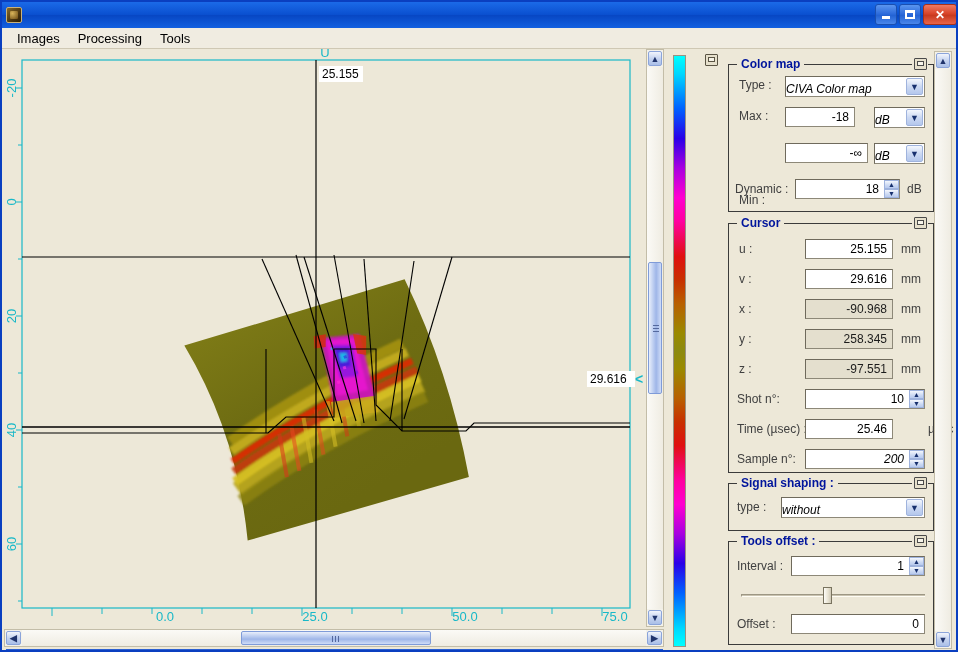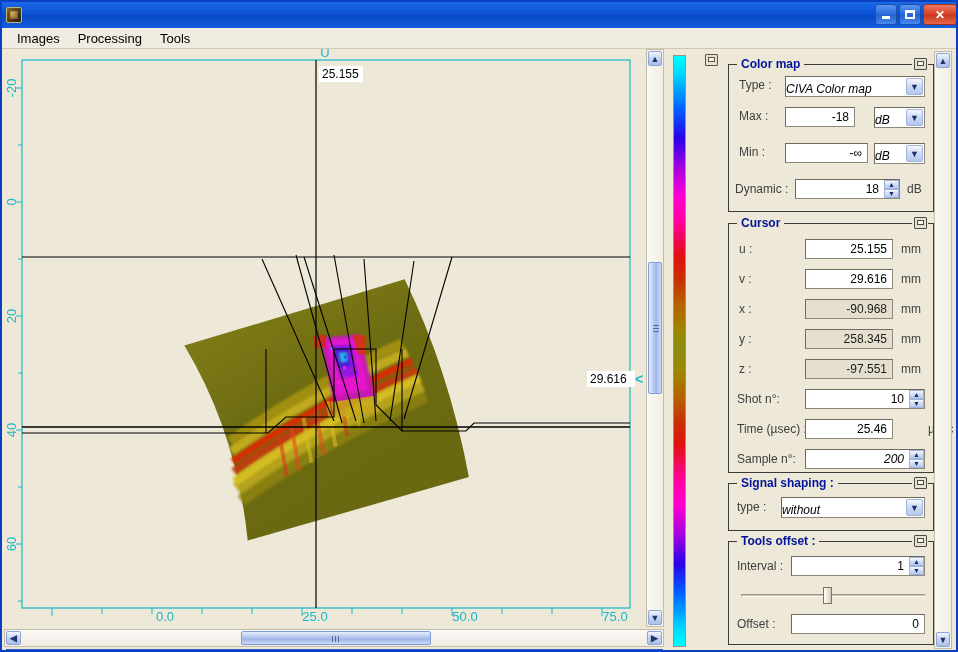--- a/index.html
+++ b/index.html
@@ -536,21 +536,21 @@
           <div class="row" style="left:10px; top:44px;">
             <span class="lbl" style="width:42px;">Max :</span>
           </div>
           <div class="tbox" style="position:absolute; left:56px; top:42px; width:70px;">-18</div>
           <div class="combo" style="position:absolute; left:145px; top:42px; width:51px;">
             <span>dB</span>
             <span class="arrow">▼</span>
           </div>
 
           <div class="row" style="left:10px; top:80px;">
-            <span class="lbl" style="width:42px;">Min :</span>
+            <span class="lbl" style="width:42px;margin-top:48px;">Min :</span>
           </div>
           <div class="tbox" style="position:absolute; left:56px; top:78px; width:83px;">-∞</div>
           <div class="combo" style="position:absolute; left:145px; top:78px; width:51px;">
             <span>dB</span>
             <span class="arrow">▼</span>
           </div>
 
           <div class="row" style="left:6px; top:117px;">
             <span class="lbl">Dynamic :</span>
           </div>

